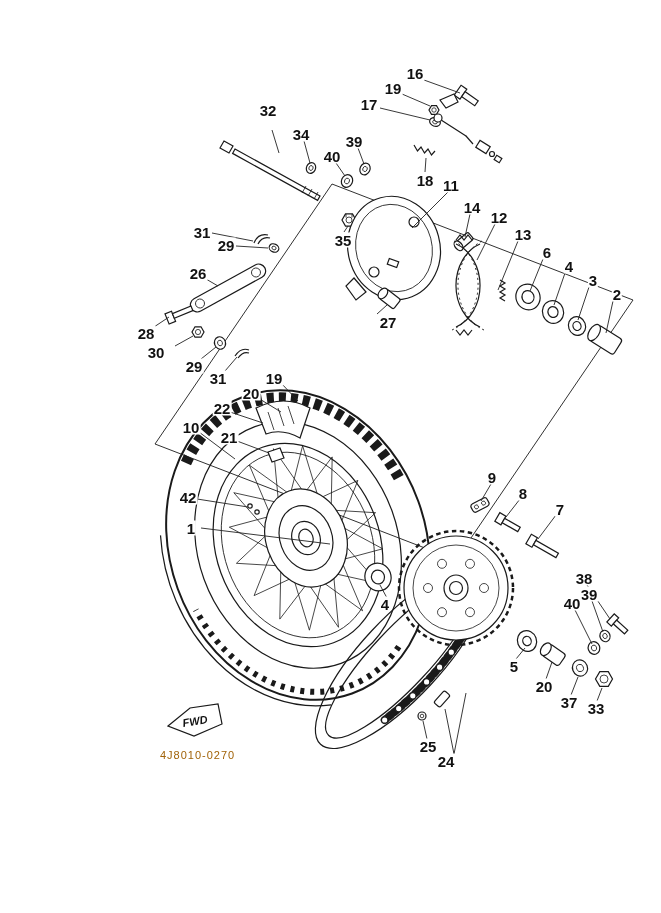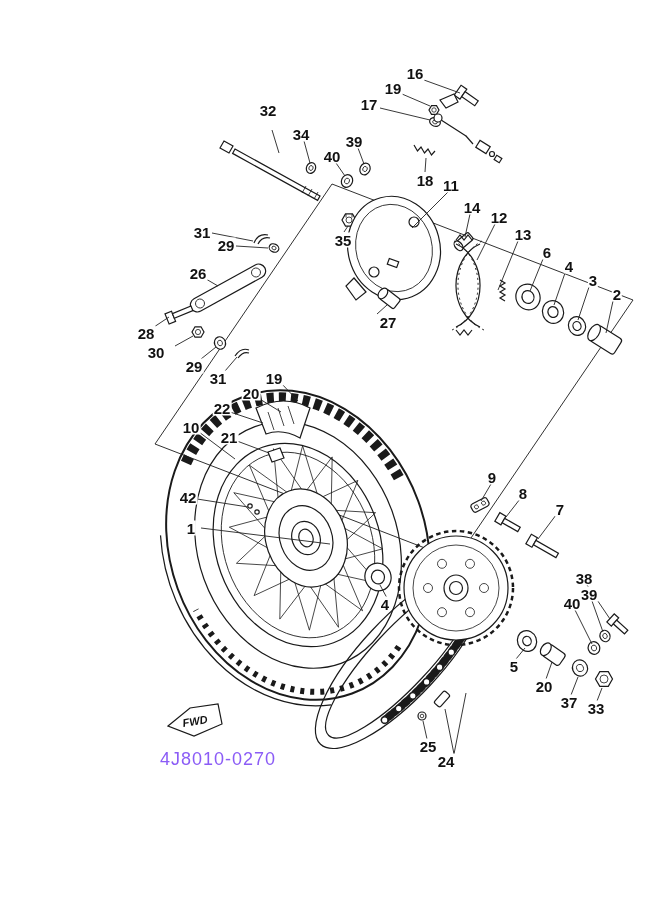--- a/index.html
+++ b/index.html
@@ -8,21 +8,21 @@
   svg{position:absolute;left:0;top:0;}
   .ln{stroke:#1a1a1a;fill:none;stroke-width:1.2;}
   .ln2{stroke:#1a1a1a;fill:none;stroke-width:2;}
   .thin{stroke:#1a1a1a;fill:none;stroke-width:0.8;}
   .wf{fill:#ffffff;stroke:#1a1a1a;stroke-width:1.2;}
   .ldr{stroke:#222222;stroke-width:0.9;fill:none;}
   .frame{stroke:#1a1a1a;stroke-width:0.9;fill:none;}
   .tread{stroke:#1a1a1a;fill:none;}
   .co{position:absolute;transform:translate(-50%,-50%);font-weight:600;font-size:15px;color:#111;background:#fff;padding:0 1px;line-height:1;}
   .fwd{position:absolute;left:159px;top:721px;transform:translate(-50%,-50%) rotate(-10deg);font-style:italic;font-weight:700;font-size:11px;color:#111;}
-  .code{position:absolute;left:124px;top:749px;font-size:18px;letter-spacing:1px;color:#8b5cf6;text-align:right;}
+  .code{position:absolute;left:124px;top:749px;font-size:11px;letter-spacing:1px;color:#a16207;text-align:right;}
 </style>
 </head>
 <body>
 
 <div class="stage">
 
 <svg width="661" height="913" viewBox="0 0 661 913">
 
   <g>
     <line class="frame" x1="296" y1="184" x2="597" y2="300"></line>

